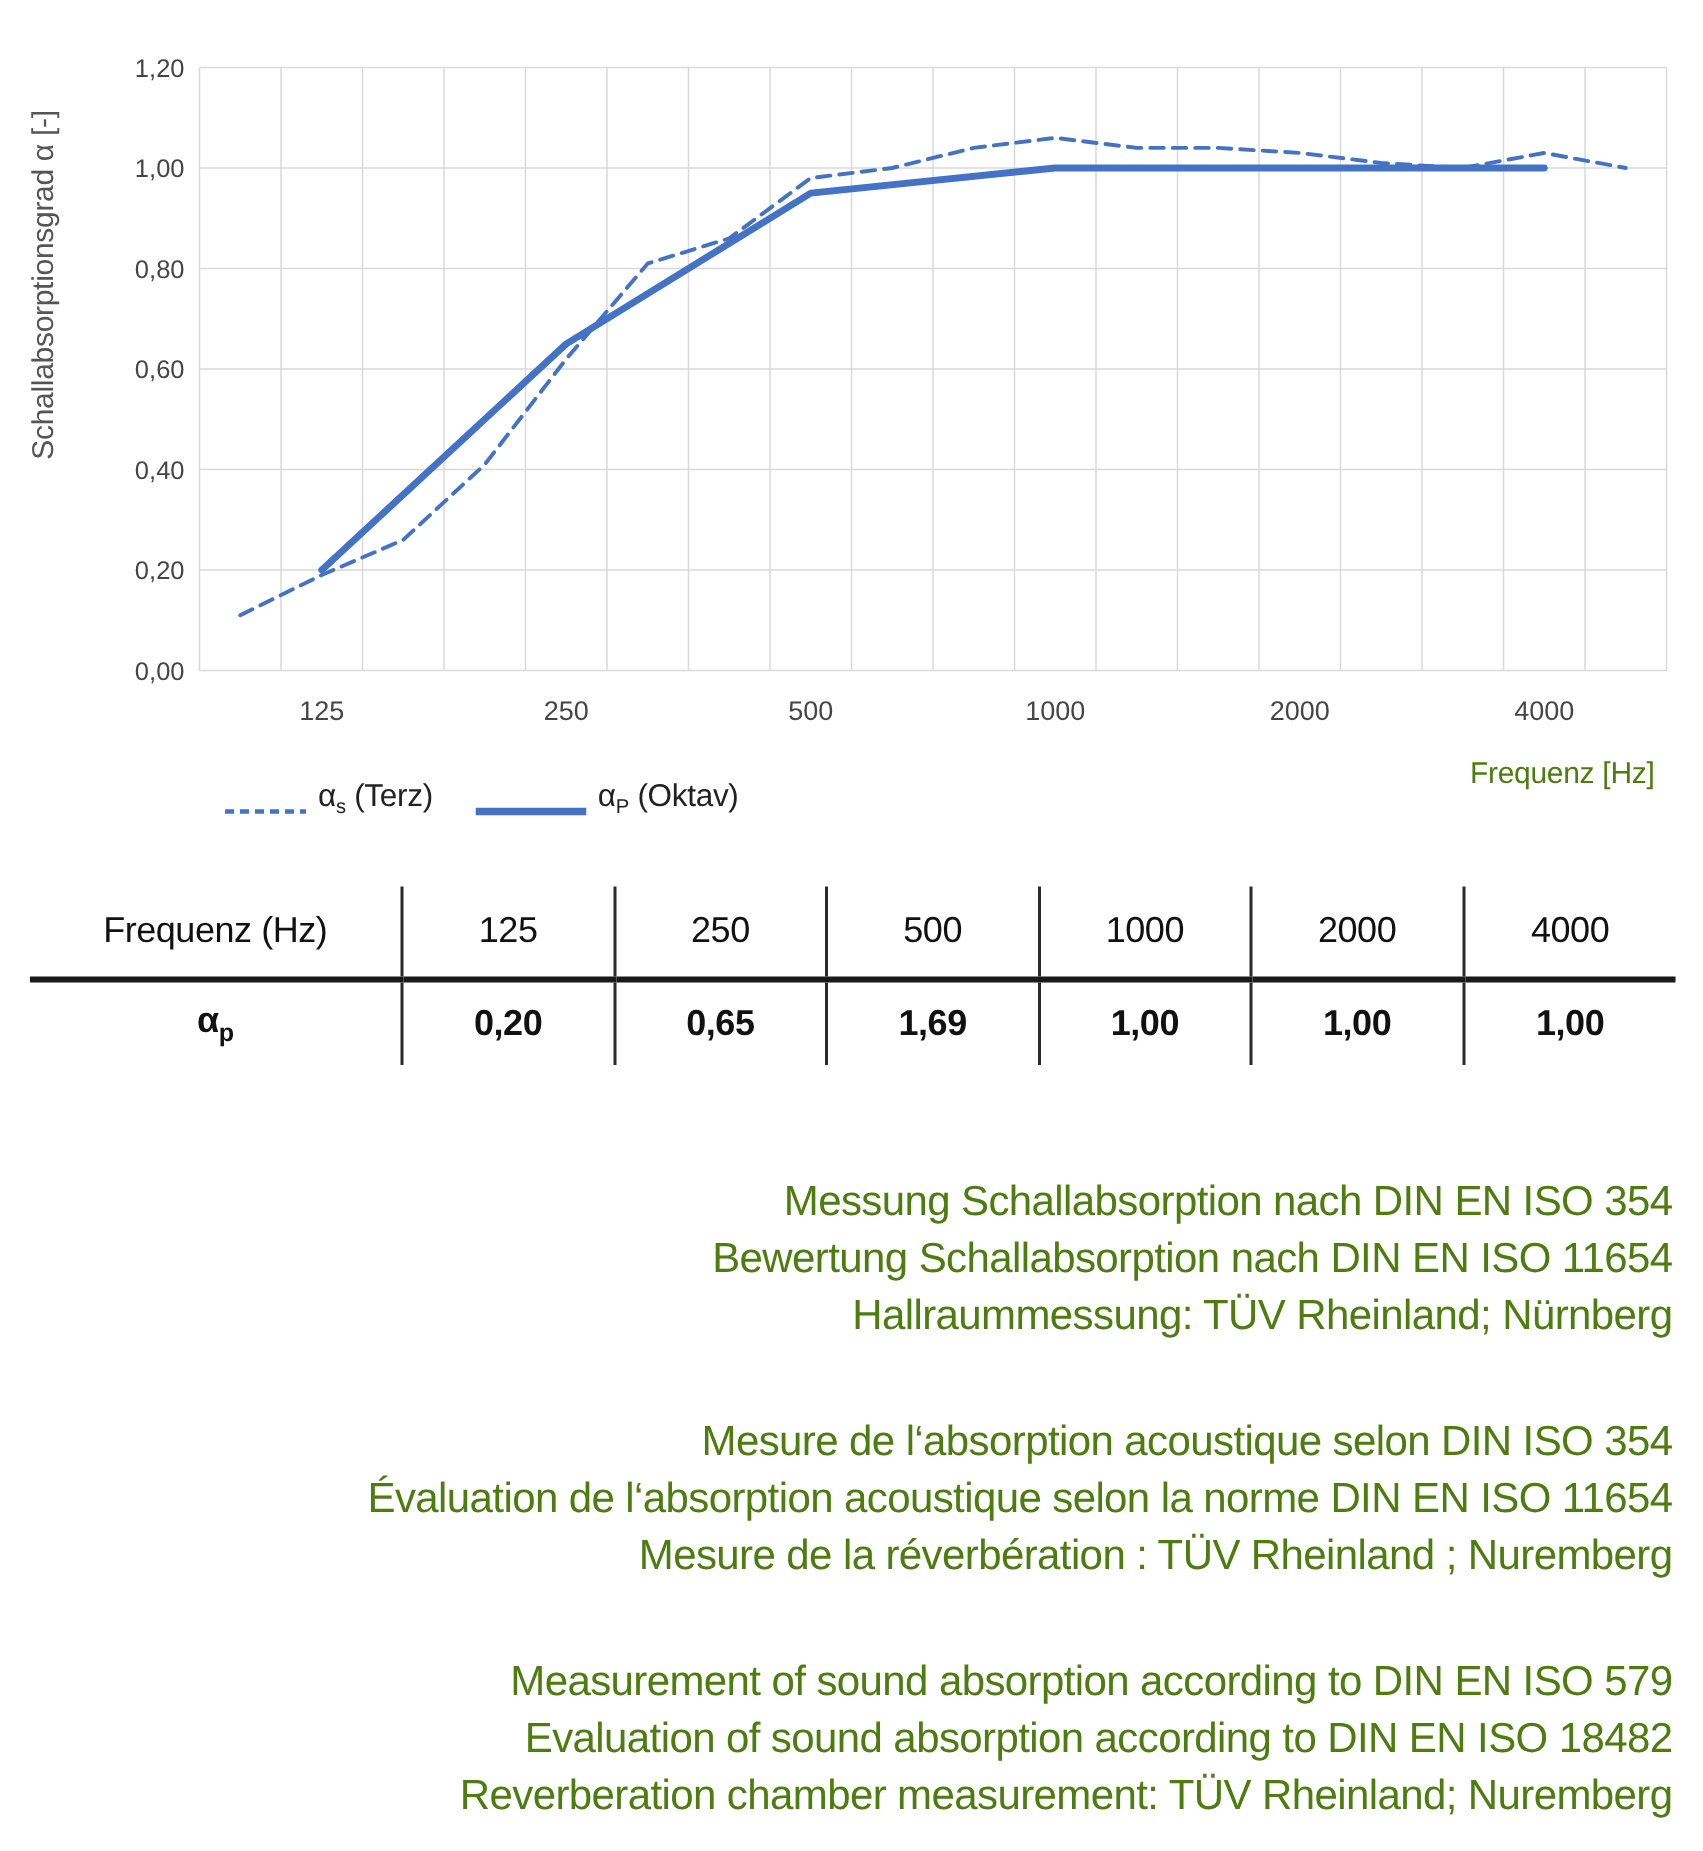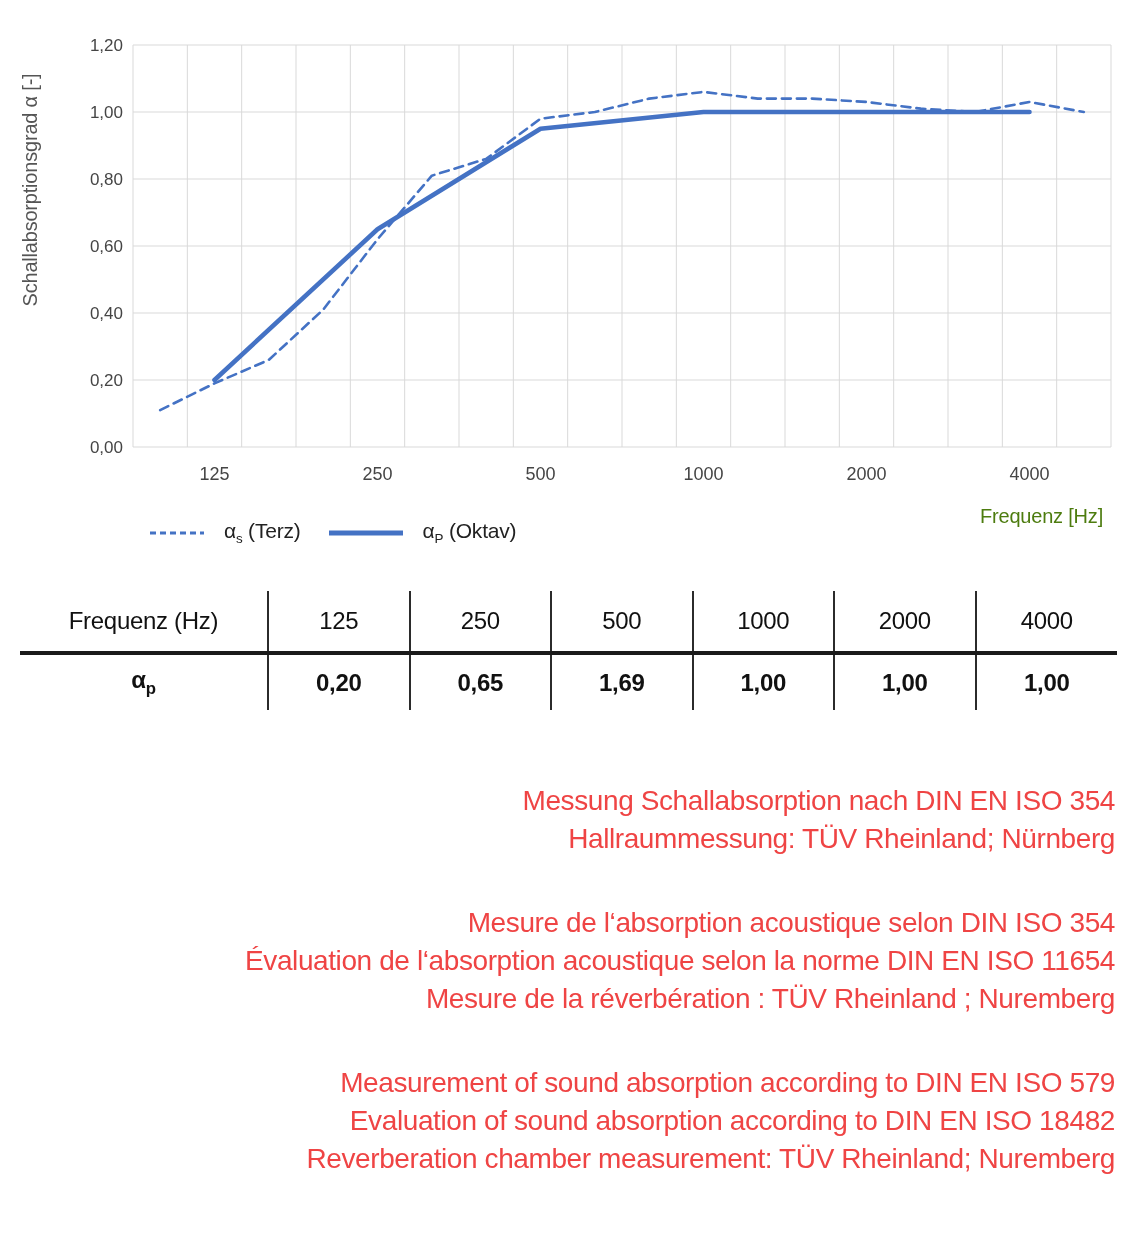--- a/index.html
+++ b/index.html
@@ -15,21 +15,21 @@
     white-space:nowrap;font-size:20px;color:#555;letter-spacing:-0.2px;
   }
   .x-title{
     position:absolute;right:32px;top:505px;
     font-size:20px;color:#4d7c0f;letter-spacing:-0.2px;
   }
   .legend{
     position:absolute;left:150px;top:519px;
     display:flex;align-items:center;gap:28px;
   }
-  .legend-item{display:flex;align-items:center;gap:20px;}
+  .legend-item{display:flex;align-items:flex-end;gap:8px;}
   .legend-label{font-size:21px;color:#222;letter-spacing:-0.2px;}
   .legend-label sub{font-size:64%;}
 
   
   .freq-table{
     margin:31px 18px 0 20px;width:1097px;
     border-collapse:collapse;table-layout:fixed;
   }
   .freq-table td{
     text-align:center;vertical-align:middle;
@@ -40,21 +40,21 @@
   .freq-table .hdr-row td{height:58px;border-bottom:4px solid #1a1a1a;}
   .freq-table .val-row td{height:53px;font-weight:bold;}
   .freq-table col.c0{width:248px;}
   .freq-table sub{font-size:70%;}
 
   
   .notes{margin-top:72px;}
   .note-block{margin-bottom:46px;}
   .note-line{
     text-align:right;padding-right:20px;
-    font-size:28px;line-height:38px;color:#ef4444;letter-spacing:-0.4px;
+    font-size:28px;line-height:38px;color:#4d7c0f;letter-spacing:-0.4px;
   }
 </style>
 </head>
 <body>
 
 <div class="page">
 
   <div class="chart-area">
     <svg id="chart" width="1135" height="496">
         <g>
@@ -152,20 +152,21 @@
       <td>1,00</td>
       <td>1,00</td>
       <td>1,00</td>
     </tr>
   </tbody>
     </table>
 
   <div class="notes">
     <div class="note-block">
       <div class="note-line">Messung Schallabsorption nach DIN EN ISO 354</div>
+      <div class="note-line">Bewertung Schallabsorption nach DIN EN ISO 11654</div>
       <div class="note-line">Hallraummessung: TÜV Rheinland; Nürnberg</div>
     </div>
     <div class="note-block">
       <div class="note-line">Mesure de l‘absorption acoustique selon DIN ISO 354</div>
       <div class="note-line">Évaluation de l‘absorption acoustique selon la norme DIN EN ISO 11654</div>
       <div class="note-line">Mesure de la réverbération : TÜV Rheinland ; Nuremberg</div>
     </div>
     <div class="note-block">
       <div class="note-line">Measurement of sound absorption according to DIN EN ISO 579</div>
       <div class="note-line">Evaluation of sound absorption according to DIN EN ISO 18482</div>

